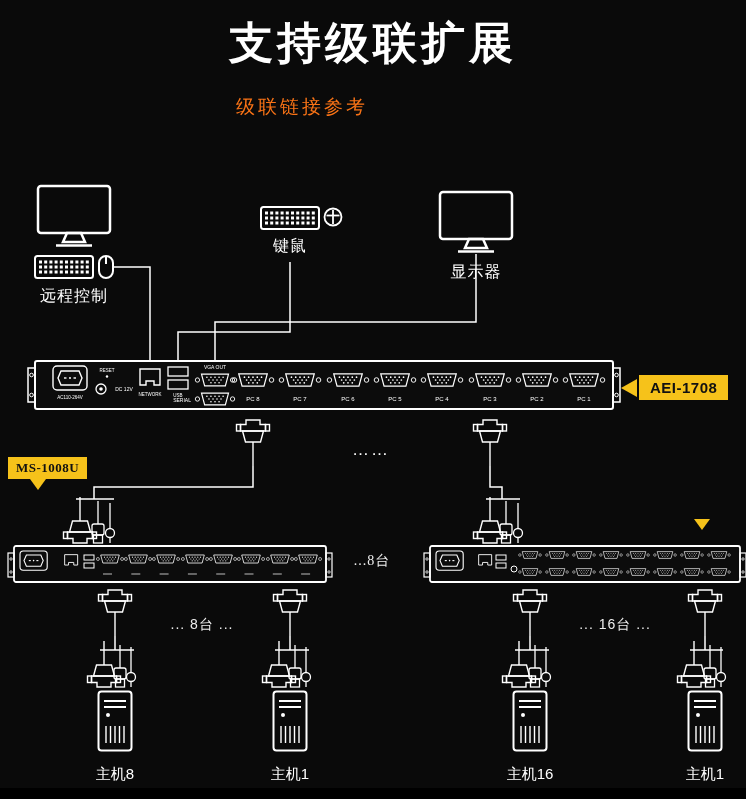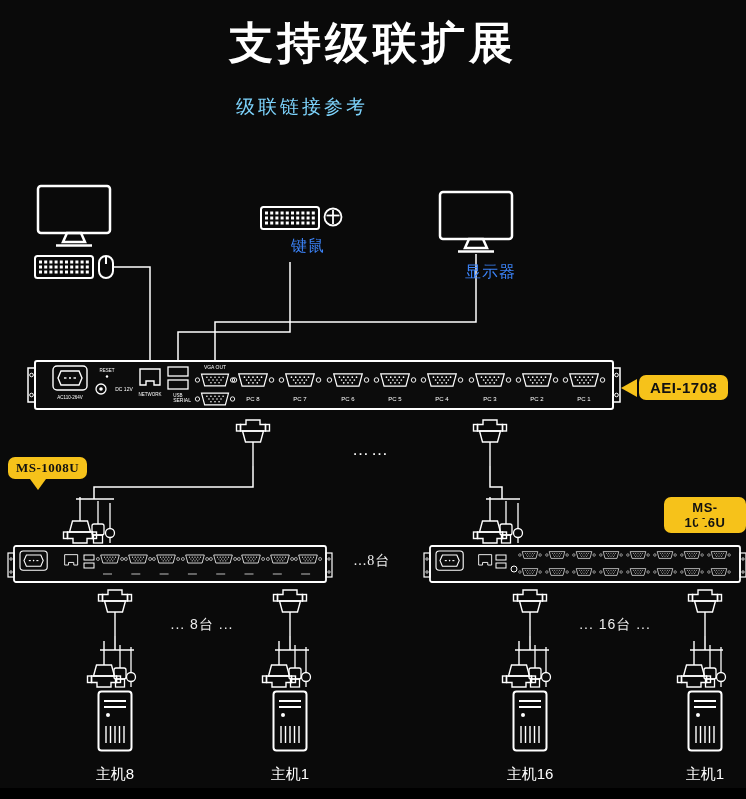--- a/index.html
+++ b/index.html
@@ -8,33 +8,33 @@
     position:relative; width:746px; height:799px; margin:0 auto;
     background:var(--bg); overflow:hidden;
     font-family:"Liberation Sans","DejaVu Sans",sans-serif; color:#fff;
   }
   .title {
     position:absolute; top:14px; left:0; width:746px; margin:0;
     text-align:center; font-size:44px; font-weight:800; letter-spacing:4px; color:#fff;
   }
   .subtitle {
     position:absolute; top:94px; left:0; width:604px;
-    text-align:center; font-size:19px; letter-spacing:3px; color:#7dd3fc;
+    text-align:center; font-size:19px; letter-spacing:3px; color:#f97316;
   }
   .layer { position:absolute; left:0; top:0; }
   .wire { stroke:#fff; stroke-width:1.5; fill:none; }
   .st { fill:#fff; text-anchor:middle; font-family:"Liberation Sans","DejaVu Sans",sans-serif; }
   .s45 { font-size:4.5px; } .s5 { font-size:5px; } .s6 { font-size:6px; }
-  .clabel { position:absolute; color:#3b82f6; text-align:right; font-size:16px; letter-spacing:1px;font-family:Liberation Mono, monospace; }
+  .clabel { position:absolute; color:#ffffff; text-align:center; font-size:16px; letter-spacing:1px;font-family:Liberation Mono, monospace; }
   .count { position:absolute; color:#ededed; text-align:center; font-size:14px; letter-spacing:1px; }
   .host { position:absolute; color:#fff; text-align:center; font-size:15px;margin-top:8px; }
   .dots { position:absolute; color:#fff; text-align:center; font-size:17px; letter-spacing:2px; }
   .badge {
     position:absolute; background:var(--accent); color:#111;
-    font-weight:bold; font-size:13px; padding:3px 8px; border-radius:7px;
+    font-weight:bold; font-size:13px; padding:3px 8px; border-radius:0;
     text-align:center; letter-spacing:0.5px;
   }
   .badge-main { font-size:15px; padding:4px 11px; }
   .tri { position:absolute; width:0; height:0; }
   .tri-left { border-top:9px solid transparent; border-bottom:9px solid transparent; border-right:16px solid var(--accent); }
   .tri-down { border-left:8px solid transparent; border-right:8px solid transparent; border-top:11px solid var(--accent); }
   .bottom-bar { position:absolute; left:0; bottom:0; width:746px; height:11px; background:#000; }
 </style>
 </head>
 <body>
@@ -297,30 +297,30 @@
       <use href="#g-usb-plug" transform="translate(710,687) rotate(180)"></use>
       <use href="#g-jack-plug" transform="translate(721,687) rotate(180)"></use>
     </g>
 
     <use href="#g-tower" transform="translate(97,690)"></use>
     <use href="#g-tower" transform="translate(272,690)"></use>
     <use href="#g-tower" transform="translate(512,690)"></use>
     <use href="#g-tower" transform="translate(687,690)"></use>
   </svg>
 
+  <div class="clabel" style="left:14px; top:286px; width:120px;">远程控制</div>
   <div class="clabel" style="left:255px; top:236px; width:70px;">键鼠</div>
   <div class="clabel" style="left:436px; top:262px; width:80px;">显示器</div>
 
   <div class="tri tri-left" style="left:621px; top:379px;"></div>
   <div class="badge badge-main" style="left:639px; top:375px;">AEI-1708</div>
 
   <div class="badge" style="left:8px; top:457px;font-family:Liberation Serif, serif;">MS-1008U</div>
   <div class="tri tri-down" style="left:30px; top:479px;"></div>
 
-  <div class="badge" style="left:664px; top:497px;">MS-1016U</div>
   <div class="tri tri-down" style="left:694px; top:519px;"></div>
 
   <div class="dots" style="left:331px; top:440px; width:80px;">……</div>
   <div class="count" style="left:334px; top:552px; width:76px;font-family:Liberation Serif, serif;">...8台</div>
   <div class="count" style="left:152px; top:616px; width:100px;">... 8台 ...</div>
   <div class="count" style="left:565px; top:616px; width:100px;">... 16台 ...</div>
 
   <div class="host" style="left:75px; top:757px; width:80px;">主机8</div>
   <div class="host" style="left:250px; top:757px; width:80px;">主机1</div>
   <div class="host" style="left:490px; top:757px; width:80px;text-align:center;">主机16</div>

